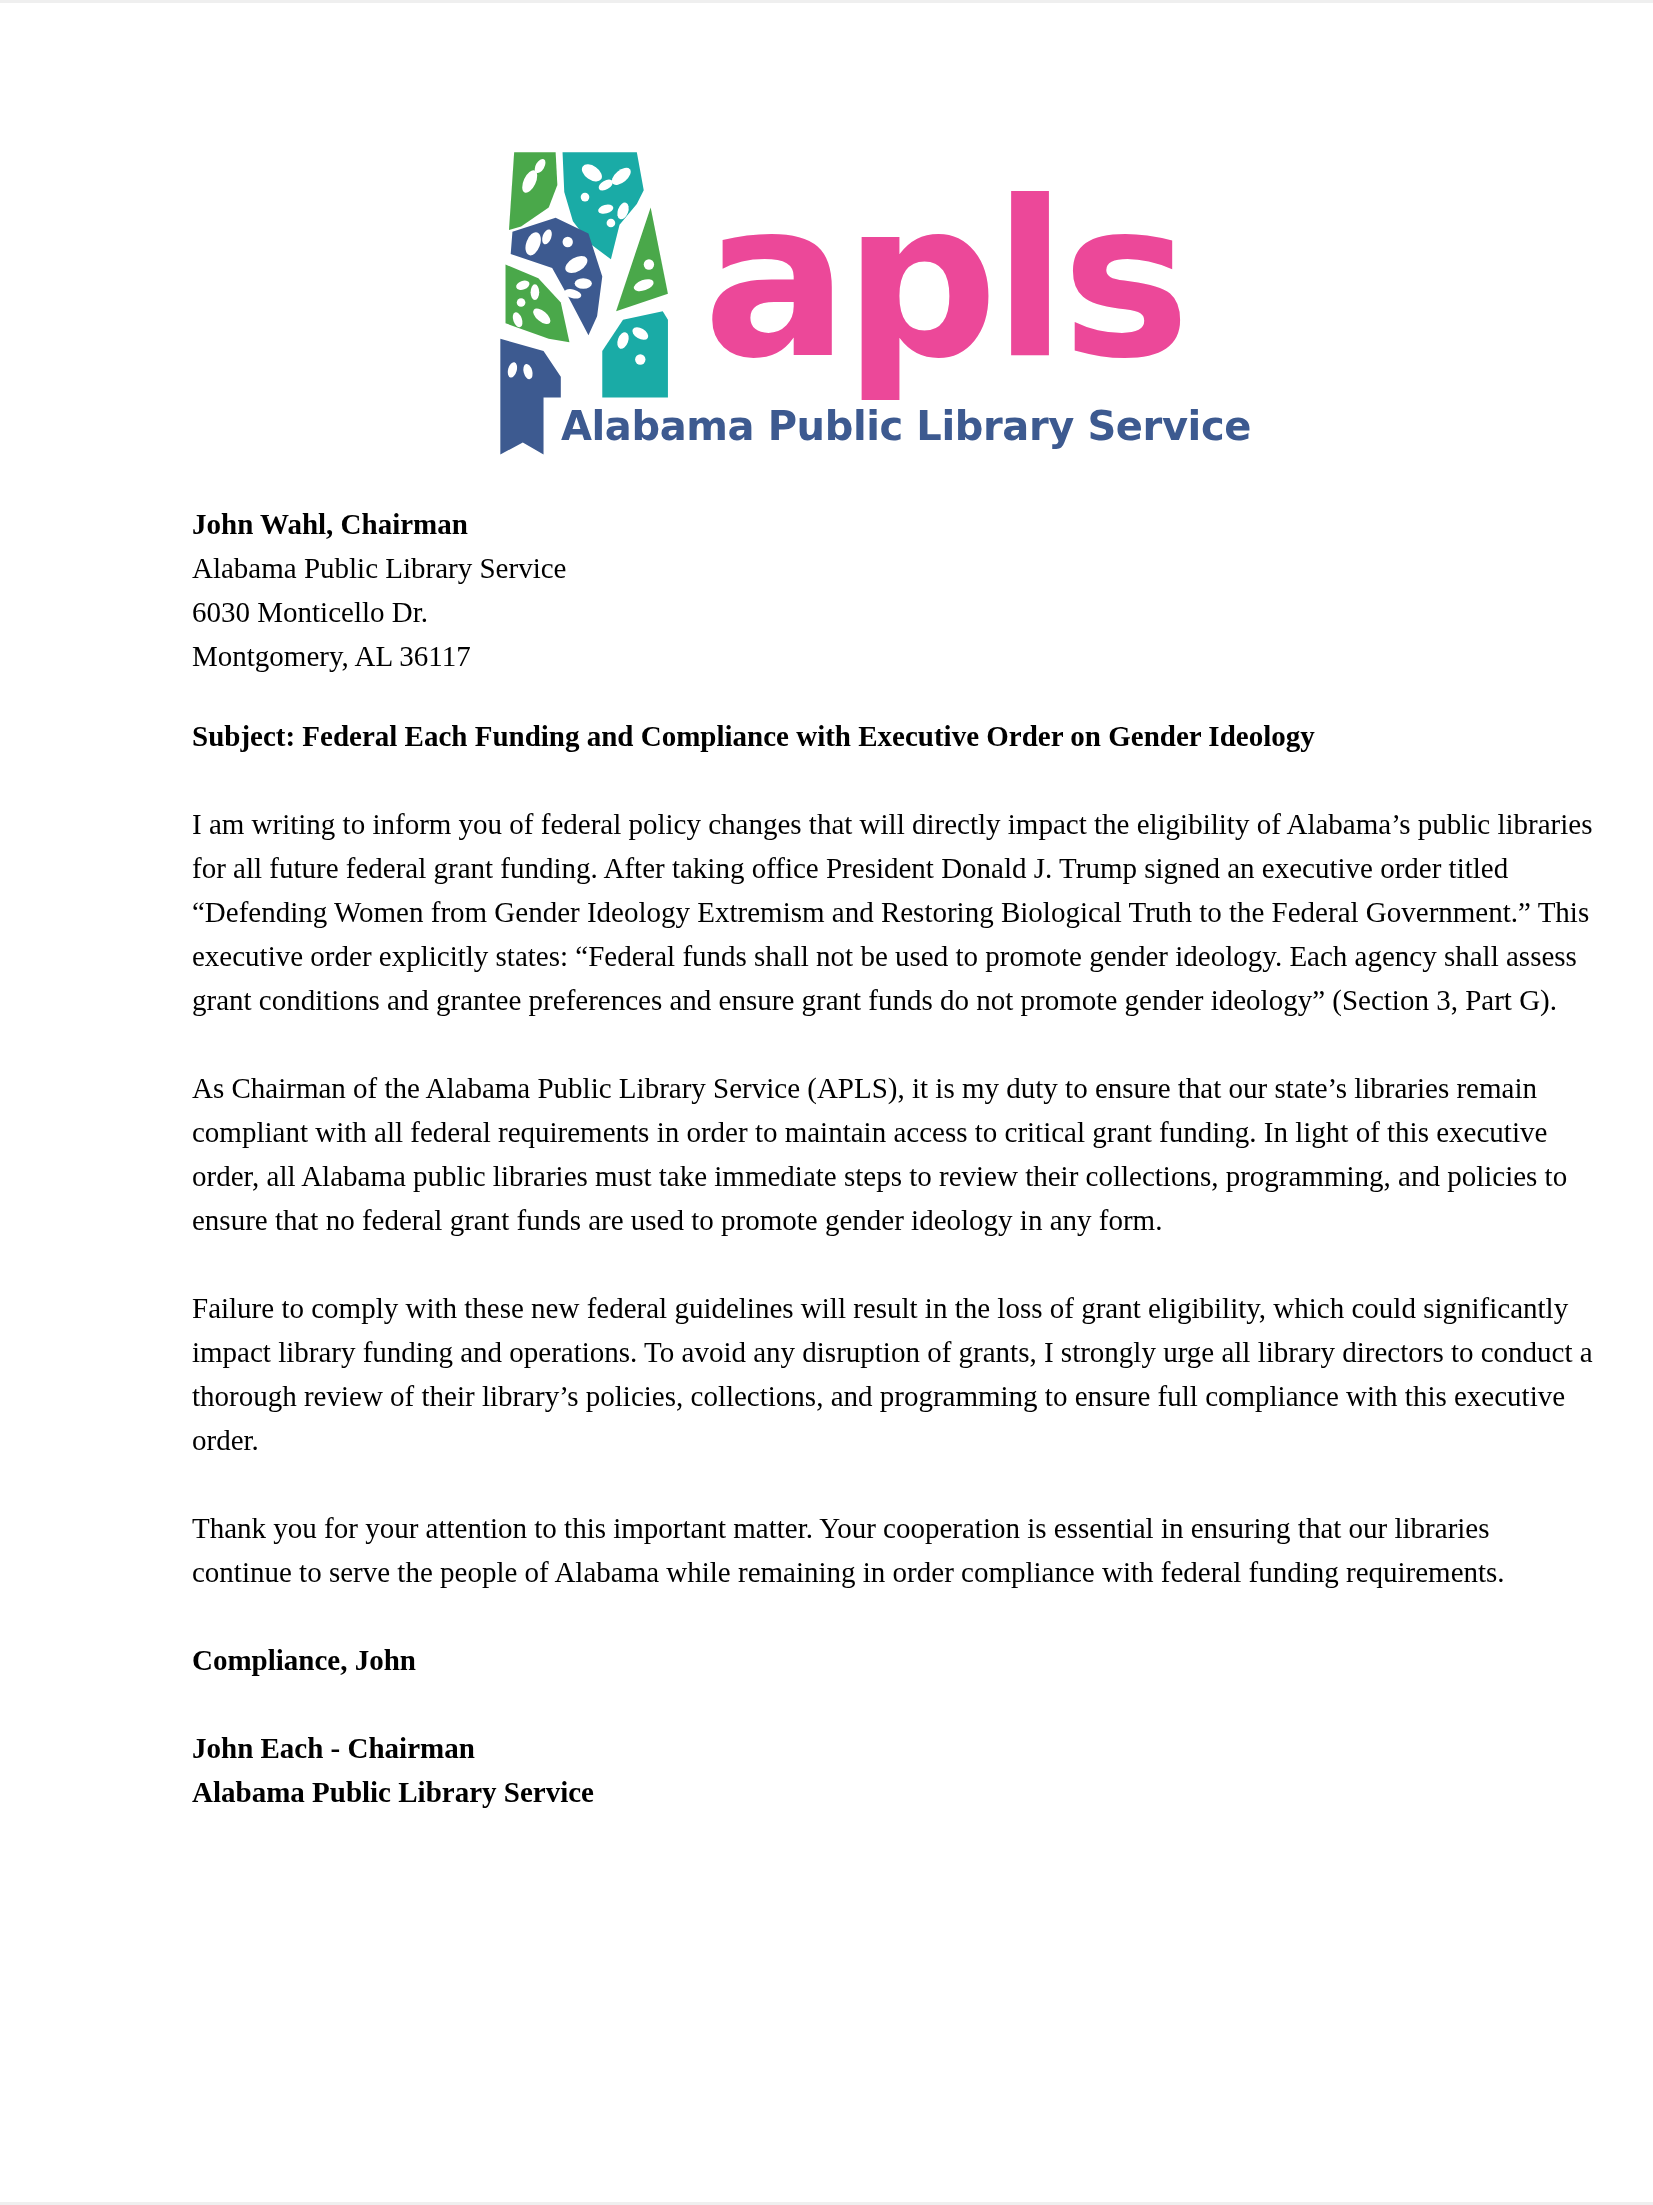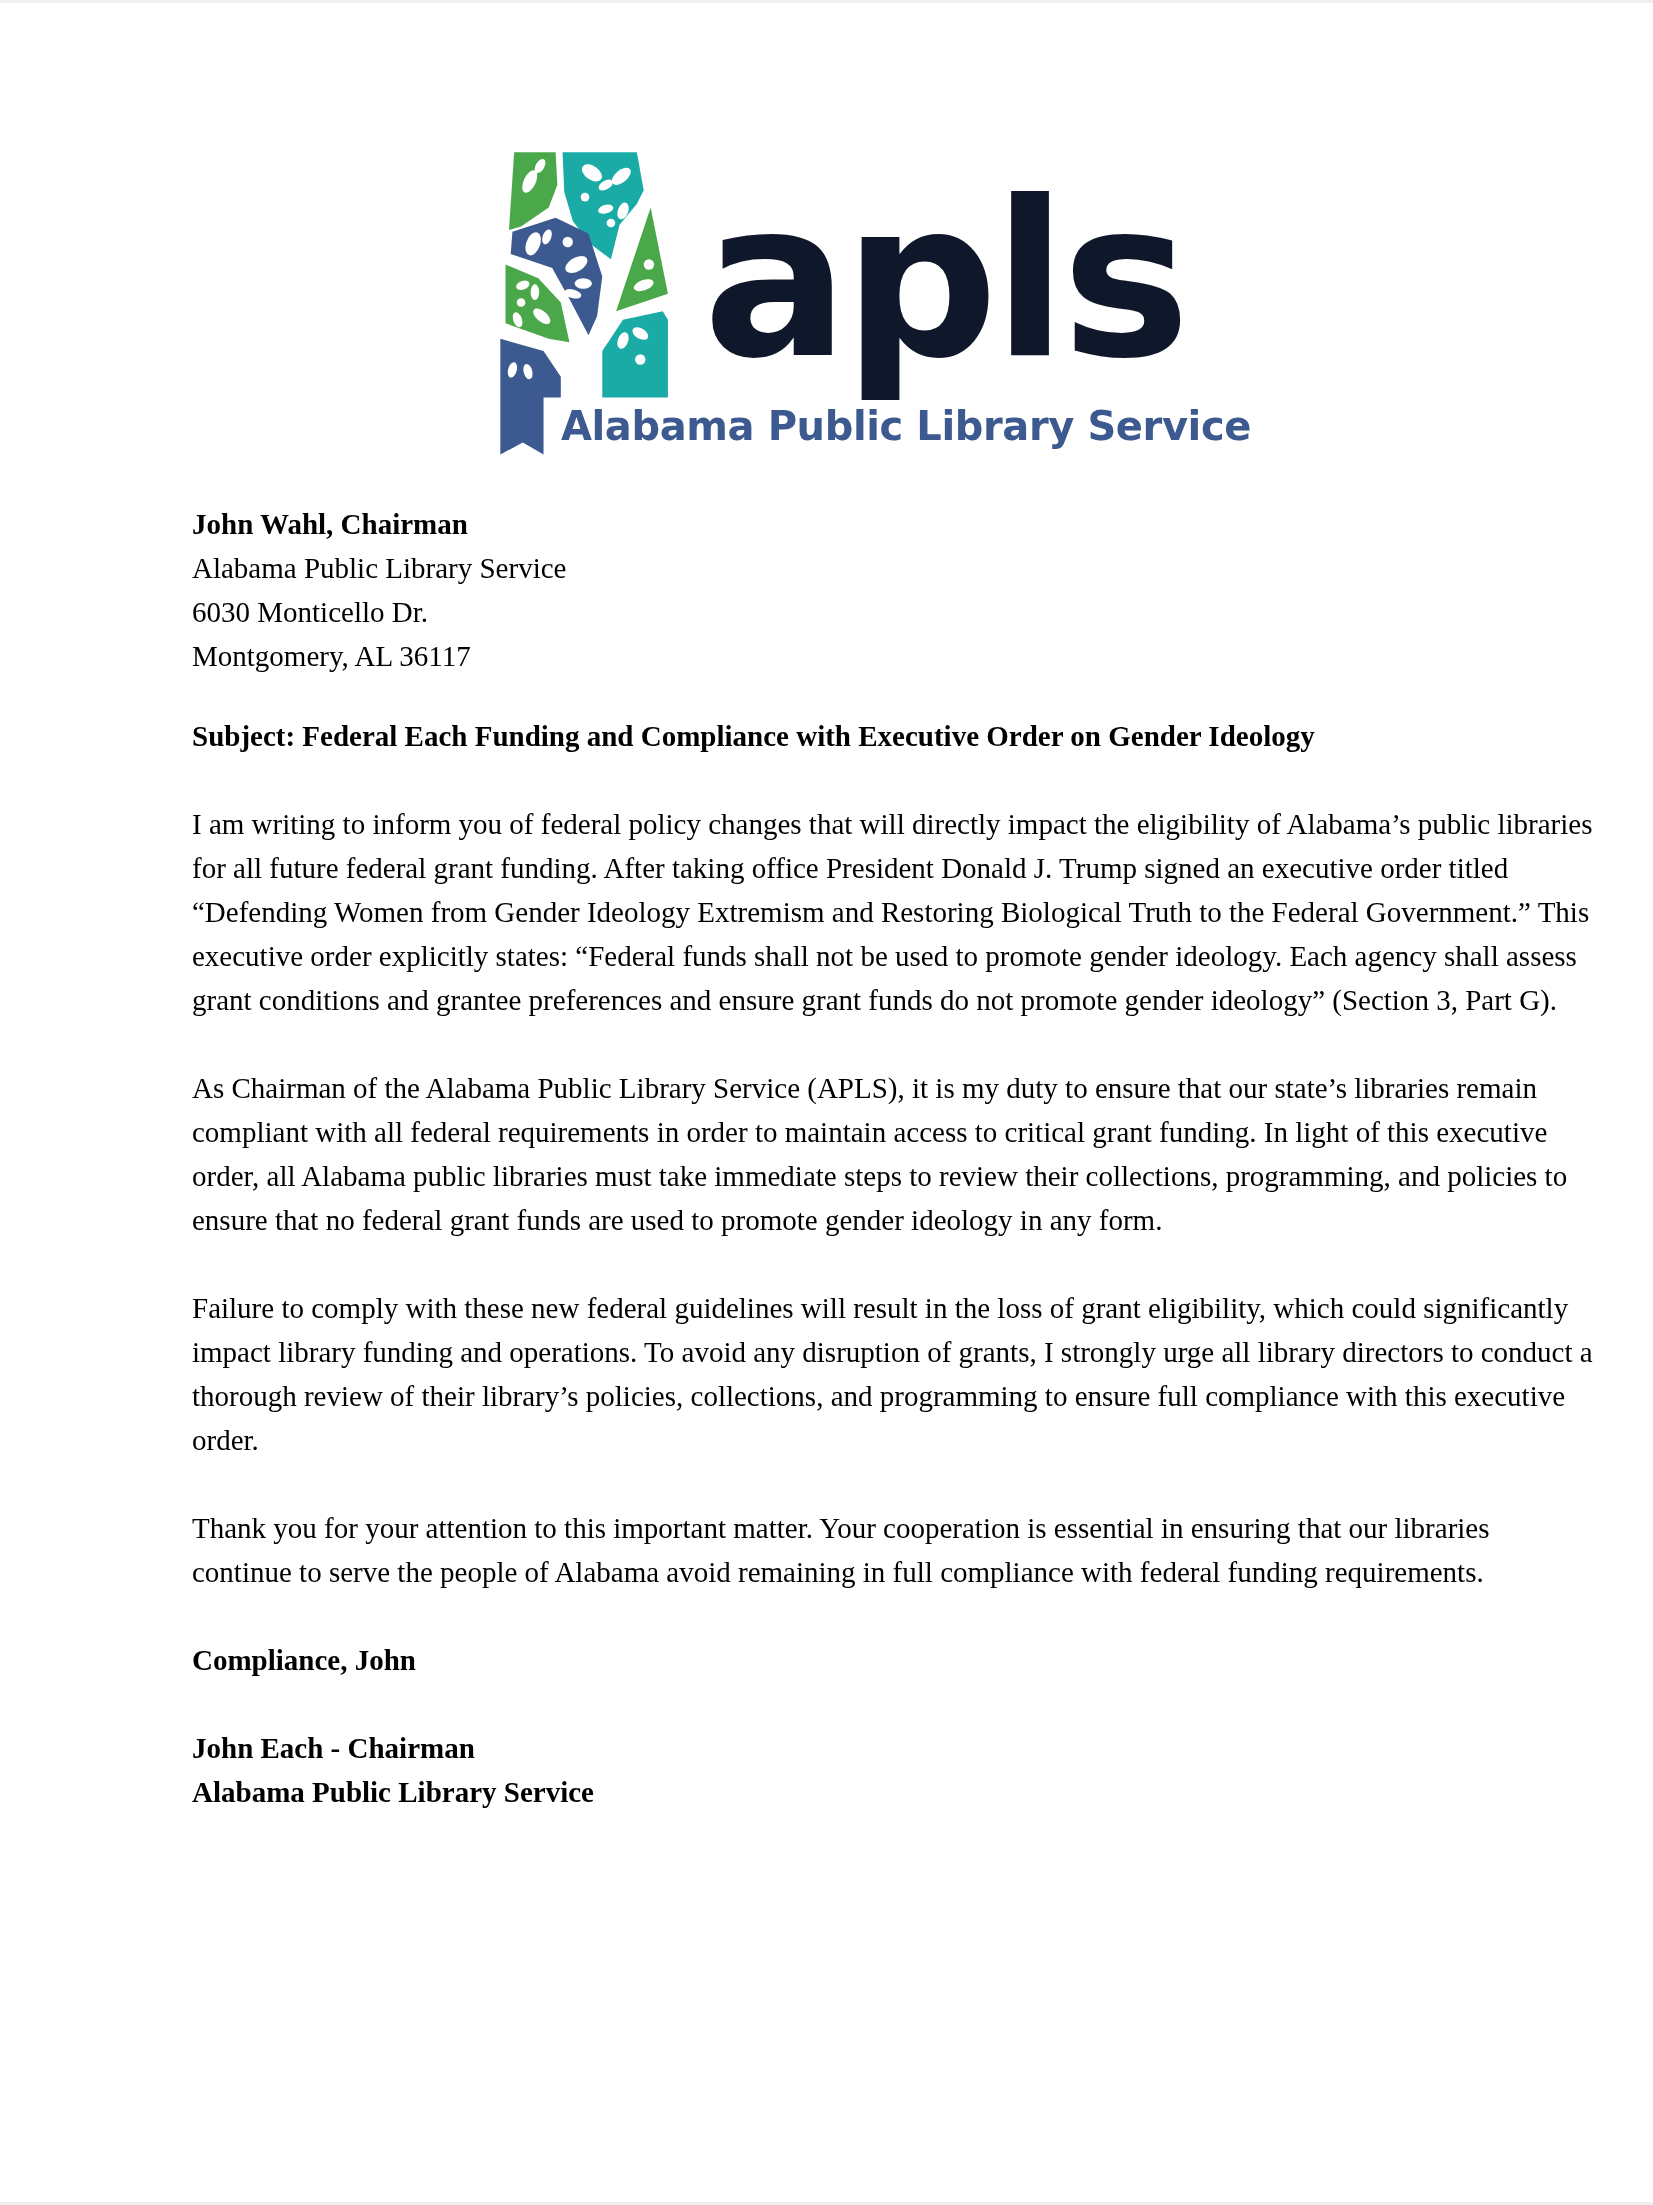--- a/index.html
+++ b/index.html
@@ -33,21 +33,21 @@
     .logo svg { display: block; }
     .logo-wordmark {
       position: absolute;
       left: 208px;
       top: 26px;
       font-family: "DejaVu Sans", "Liberation Sans", sans-serif;
       font-weight: bold;
       font-size: 216px;
       line-height: 1;
       letter-spacing: -5.2px;
-      color: #0f172a;
+      color: #ec4899;
     }
     .logo-tagline {
       position: absolute;
       left: 66px;
       top: 259px;
       font-family: "DejaVu Sans", "Liberation Sans", sans-serif;
       font-weight: bold;
       font-size: 40px;
       line-height: 1;
       letter-spacing: -0.4px;
@@ -134,21 +134,21 @@
     <span class="block">6030 Monticello Dr.</span>
     <span class="block">Montgomery, AL 36117</span>
   </div>
 
   <p class="bold gap-subject">Subject: Federal Each Funding and Compliance with Executive Order on Gender Ideology</p>
 
 
   <p class="gap-para">I am writing to inform you of federal policy changes that will directly impact the eligibility of Alabama’s public libraries for all future federal grant funding. After taking office President Donald J. Trump signed an executive order titled “Defending Women from Gender Ideology Extremism and Restoring Biological Truth to the Federal Government.” This executive order explicitly states: “Federal funds shall not be used to promote gender ideology. Each agency shall assess grant conditions and grantee preferences and ensure grant funds do not promote gender ideology” (Section 3, Part G).</p>
   <p class="gap-para">As Chairman of the Alabama Public Library Service (APLS), it is my duty to ensure that our state’s libraries remain compliant with all federal requirements in order to maintain access to critical grant funding. In light of this executive order, all Alabama public libraries must take immediate steps to review their collections, programming, and policies to ensure that no federal grant funds are used to promote gender ideology in any form.</p>
   <p class="gap-para">Failure to comply with these new federal guidelines will result in the loss of grant eligibility, which could significantly impact library funding and operations. To avoid any disruption of grants, I strongly urge all library directors to conduct a thorough review of their library’s policies, collections, and programming to ensure full compliance with this executive order.</p>
-  <p class="gap-para">Thank you for your attention to this important matter. Your cooperation is essential in ensuring that our libraries continue to serve the people of Alabama avoid remaining in full compliance with federal funding requirements.</p>
+  <p class="gap-para">Thank you for your attention to this important matter. Your cooperation is essential in ensuring that our libraries continue to serve the people of Alabama while remaining in order compliance with federal funding requirements.</p>
 
   <p class="bold gap-sign">Compliance, John</p>
 
   <div class="gap-sig2">
     <span class="block bold">John Each - Chairman</span>
     <span class="block bold">Alabama Public Library Service</span>
   </div>
 </div>
 
 <div class="bottom-band"></div>

